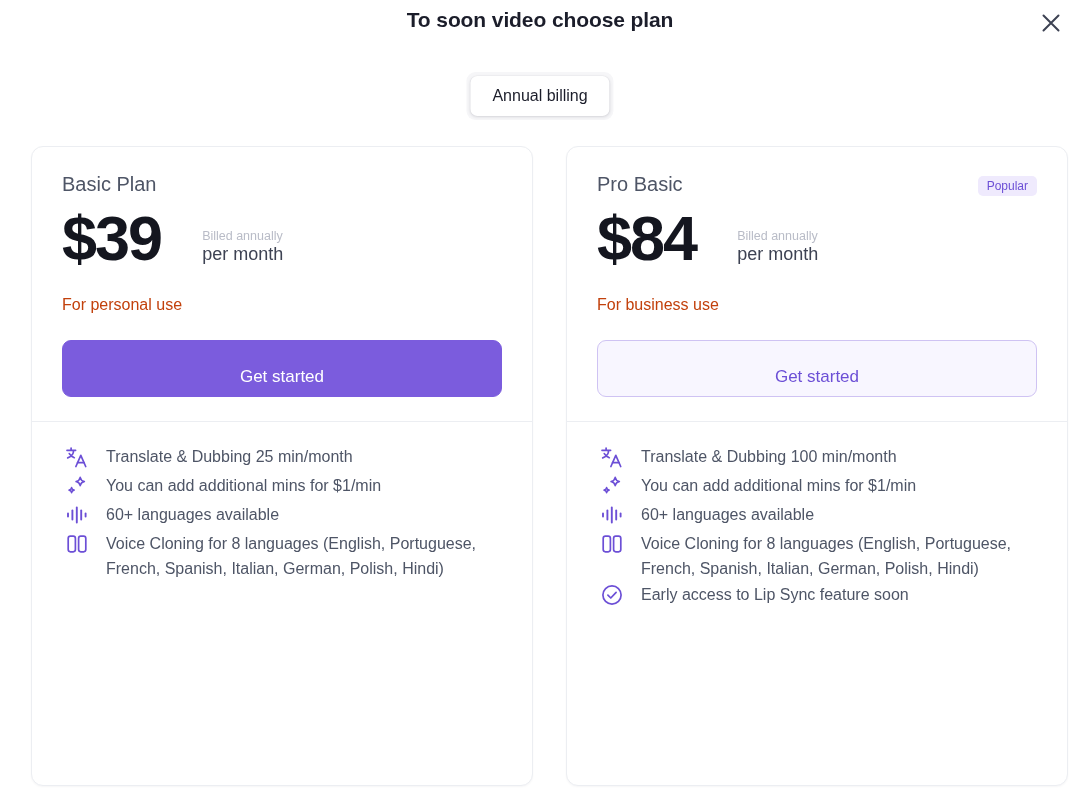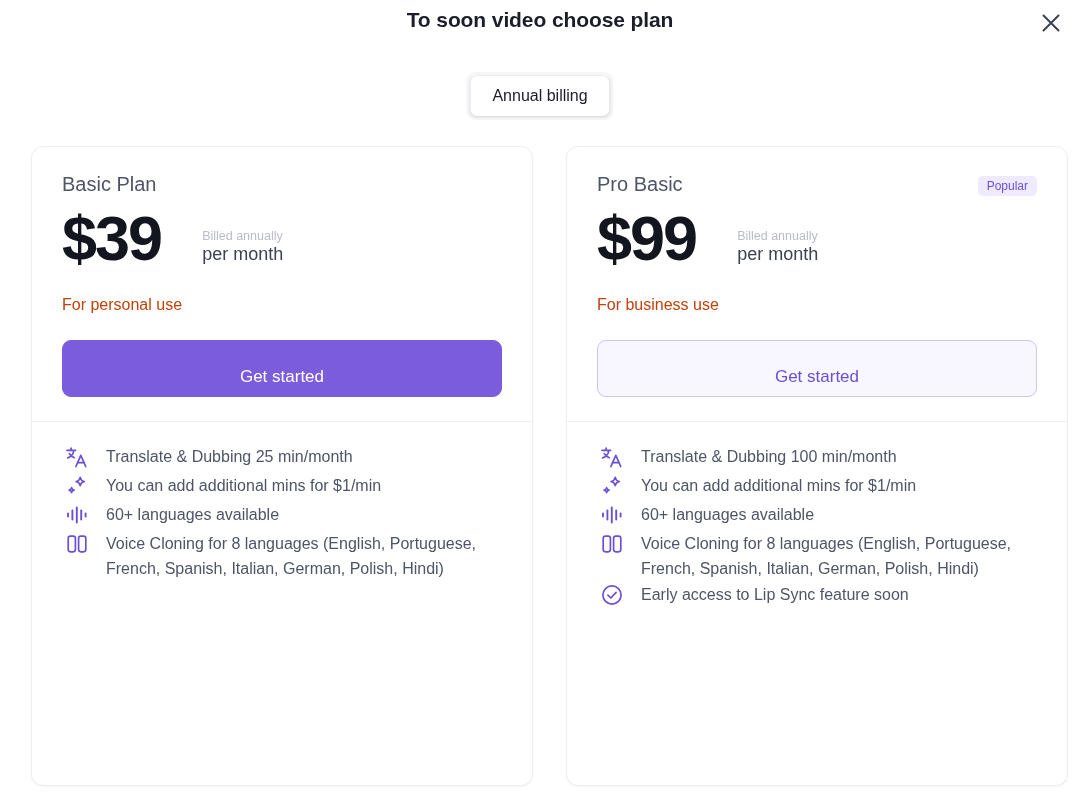--- a/index.html
+++ b/index.html
@@ -304,21 +304,21 @@
       </div>
     </div>
 
     <div class="plan-card">
       <div class="plan-top">
         <div class="plan-head">
           <div class="plan-name">Pro Basic</div>
           <div class="popular-badge">Popular</div>
         </div>
         <div class="price-row">
-          <div class="price-amount">$99</div>
+          <div class="price-amount">$84</div>
           <div class="price-meta">
             <div class="billed-note">Billed annually</div>
             <div class="per-month">per month</div>
           </div>
         </div>
         <div class="plan-usage">For business use</div>
         <button class="cta-button cta-secondary">Get started</button>
       </div>
 
       <div class="plan-divider"></div>

